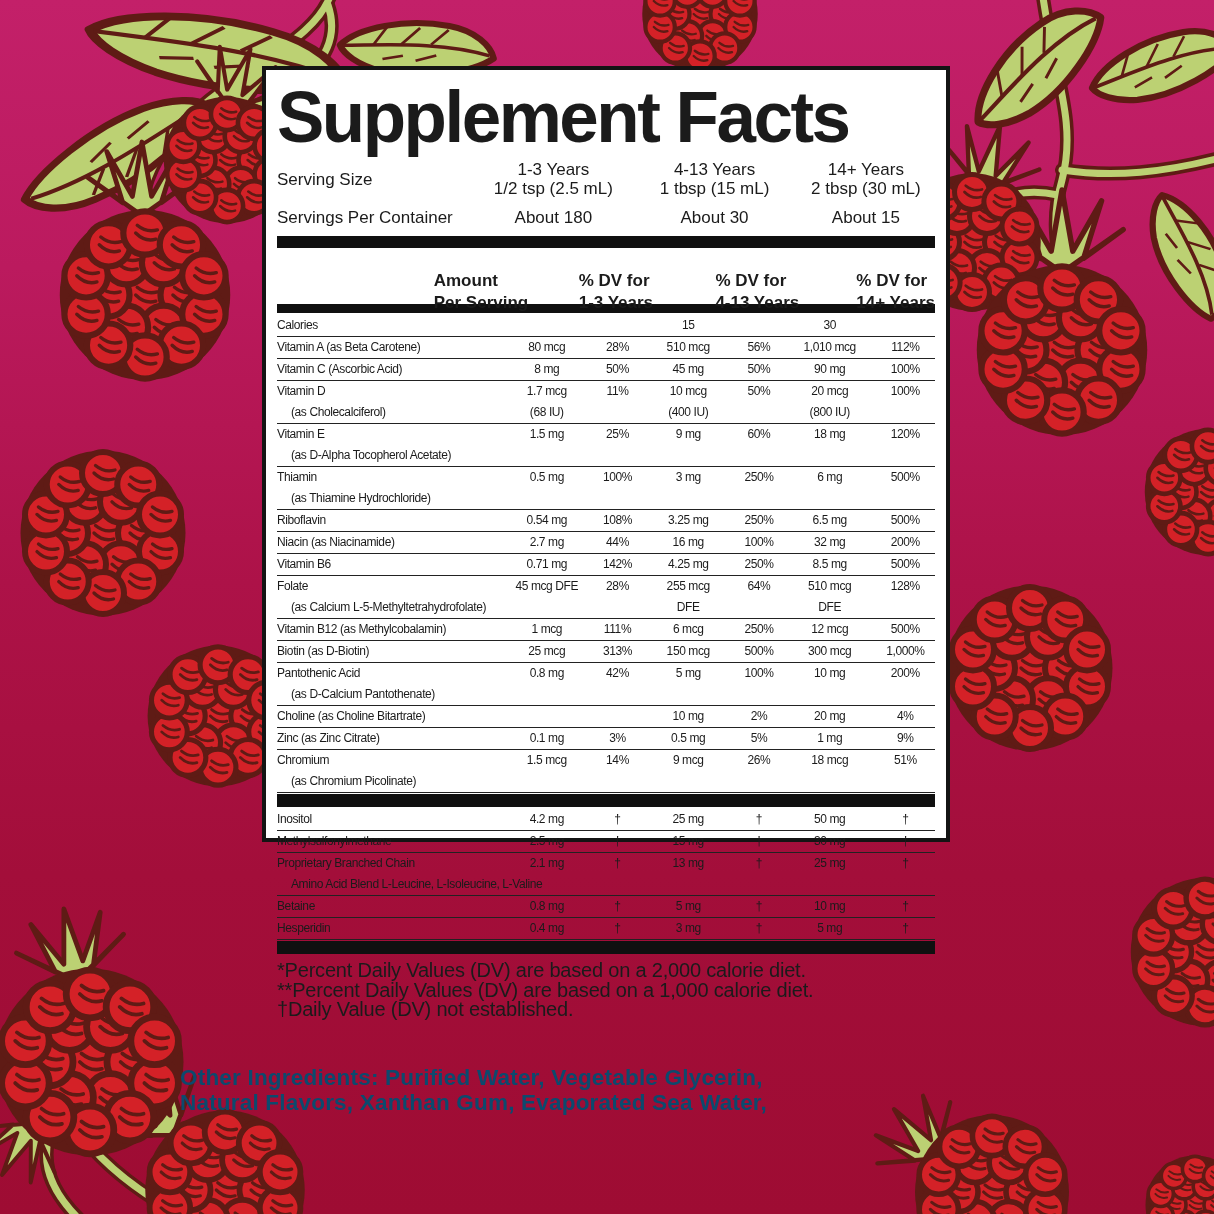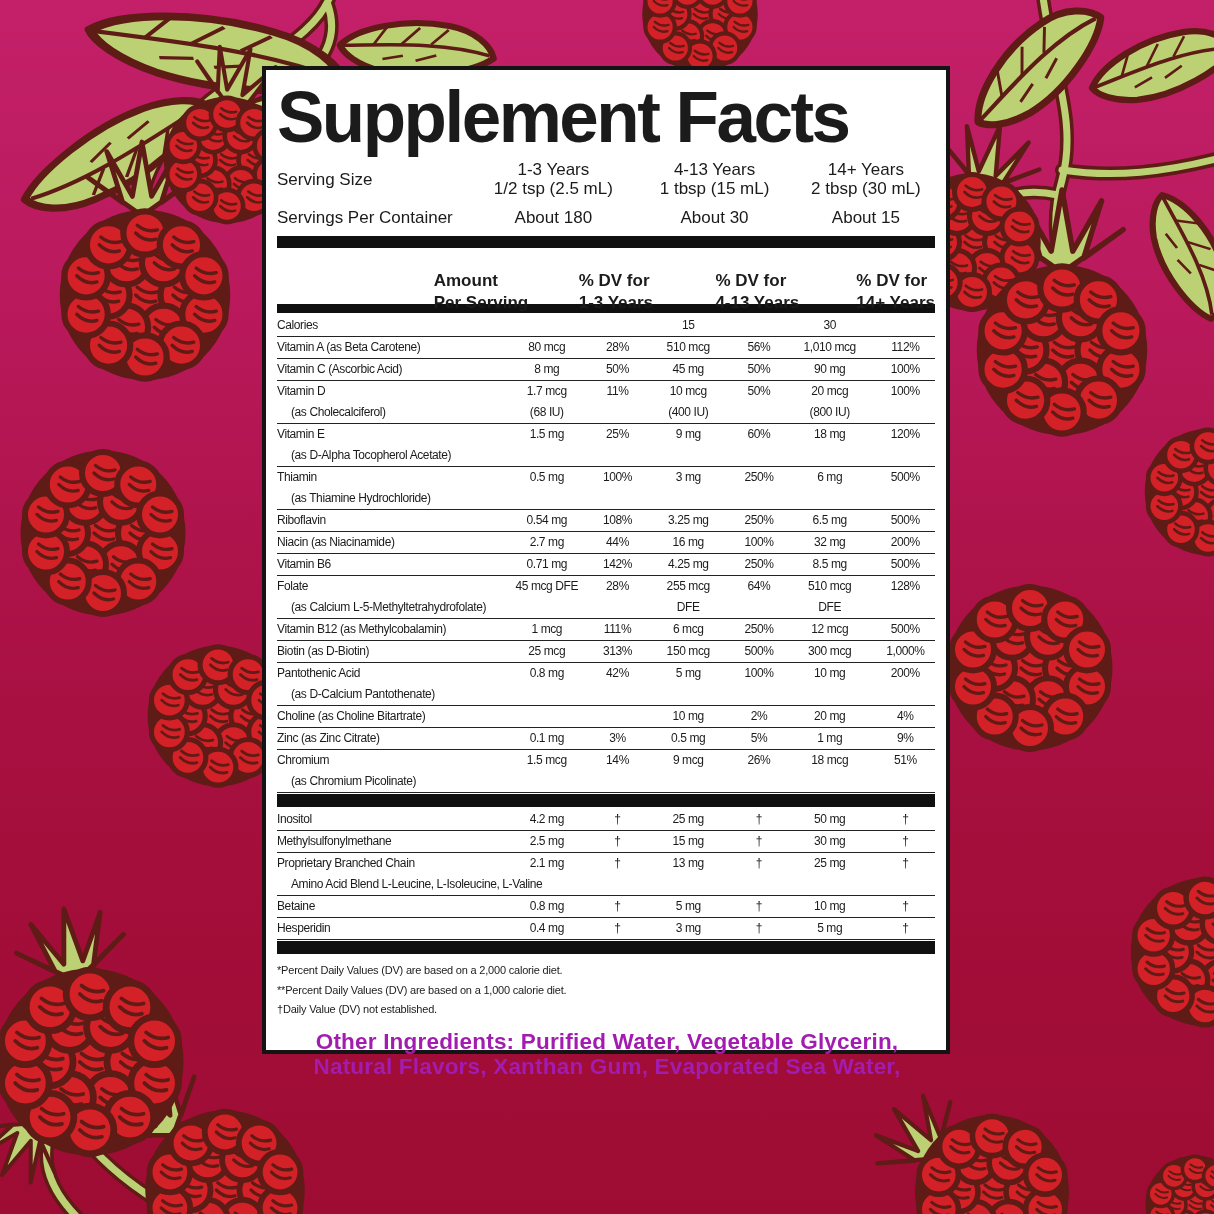--- a/index.html
+++ b/index.html
@@ -9,21 +9,21 @@
   }
   html,body{margin:0;padding:0;}
   body{
     width:1214px;height:1214px;position:relative;overflow:hidden;
     font-family:"Liberation Sans","DejaVu Sans",sans-serif;color:var(--ink);
     background:linear-gradient(180deg,var(--bg-top) 0%,#bb1a5e 22%,var(--bg-mid) 48%,#a30e3a 72%,var(--bg-bottom) 100%);
   }
   svg.deco{position:absolute;left:0;top:0;z-index:0;}
   
   .panel{
-    position:absolute;left:262px;top:66px;width:688px;height:988px;z-index:2;
+    position:absolute;left:262px;top:66px;width:688px;height:776px;z-index:2;
     background:var(--panel);border:4px solid #141414;box-sizing:border-box;
     padding:8px 11px 0 11px;
   }
   .title{
     font-size:71px;font-weight:800;letter-spacing:-2.5px;line-height:1.02;
     margin:2px 0 8px 0;white-space:nowrap;transform:scaleY(1.03);transform-origin:left top;
   }
   .serv{display:grid;grid-template-columns:30% 24% 25% 21%;font-size:17px;line-height:19px;}
   .serv .lab{align-self:center;text-align:left;}
   .serv .cell{text-align:center;white-space:pre-line;}
@@ -40,25 +40,25 @@
   
   .tbl{margin-top:2px;}
   .tg{border-bottom:1.2px solid #222;padding:0;}
   .trow{display:grid;grid-template-columns:34% 14% 7.5% 14% 7.5% 14% 9%;
         font-size:12px;line-height:21px;letter-spacing:-0.4px;}
   .trow .n{text-align:left;white-space:nowrap;}
   .trow .c{text-align:center;white-space:nowrap;}
   .trow2 .n{padding-left:14px;}
   .sectbar{background:#101010;height:13px;margin:1px 0 2px 0;}
   
-  .foot{margin-top:7px;font-size:11px;line-height:19.5px;letter-spacing:-0.2px;}
+  .foot{margin-top:7px;font-size:20px;line-height:19.5px;letter-spacing:-0.2px;}
   
   .other{
-    position:absolute;left:180px;top:1030px;width:854px;z-index:2;text-align:center;
-    color:#a21caf;font-weight:bold;font-size:22.5px;line-height:24.5px;letter-spacing:0.2px;
+    position:absolute;left:180px;top:1066px;width:854px;z-index:2;text-align:left;
+    color:#0c4a6e;font-weight:bold;font-size:22.5px;line-height:24.5px;letter-spacing:0.2px;
   }
 </style>
 </head>
 <body>
 
 <svg class="deco" width="1214" height="1214" viewBox="0 0 1214 1214" aria-hidden="true">
   <defs>
     <g id="drupe">
       <circle r="14" fill="var(--berry)" stroke="var(--outline)" stroke-width="4"></circle>
       <path d="M-6,0 Q0,6 7,4 M-5,-5 Q1,0 8,-2" fill="none" stroke="var(--outline)" stroke-width="2.2" stroke-linecap="round"></path>

